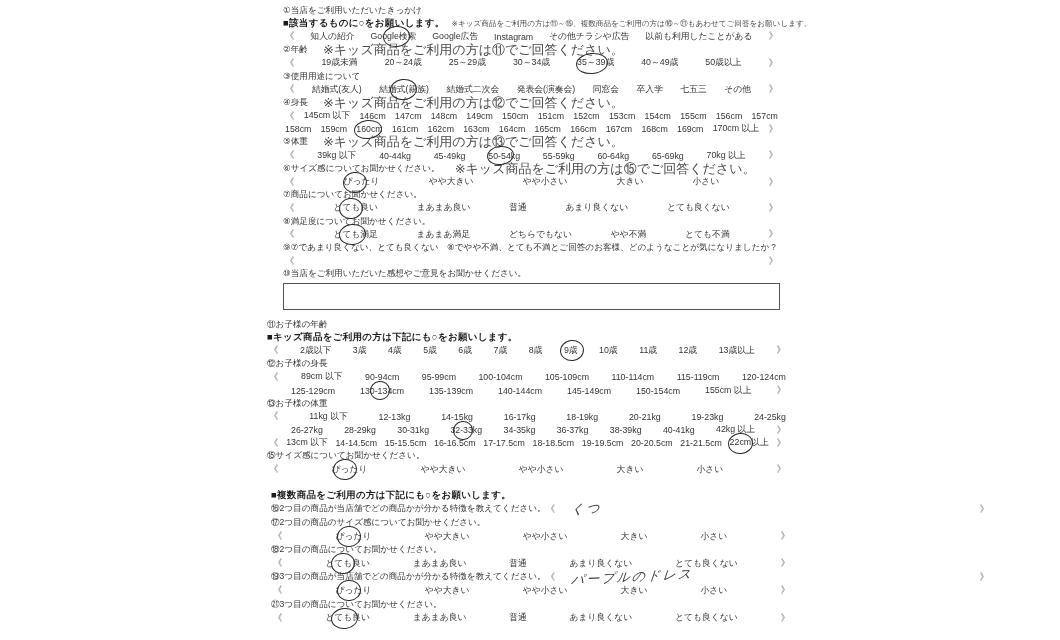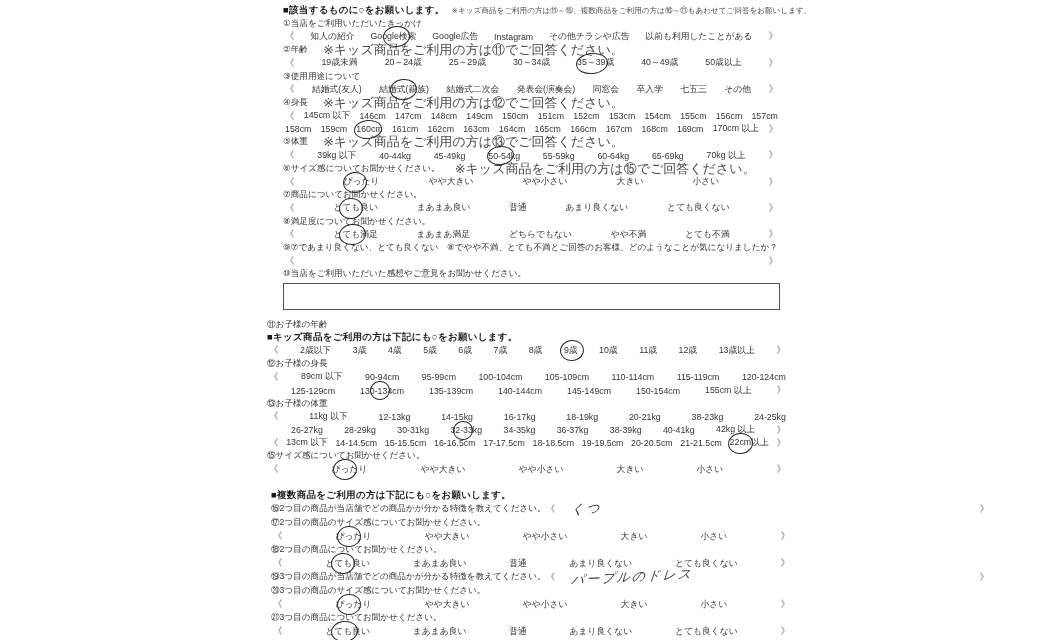--- a/index.html
+++ b/index.html
@@ -26,25 +26,25 @@
   .answer-hw{display:inline-block;font-size:13px;color:#3d3d3d;font-style:italic;
              transform:rotate(-3deg) skewX(-8deg);letter-spacing:2px;margin-left:16px;}
   .close-far{margin-left:auto;}
 </style>
 </head>
 <body>
 
 <div class="page">
   <div class="section" id="sec1">
       <div class="row">
+        <span class="qlabel">①当店をご利用いただいたきっかけ</span>
+      </div>
+      <div class="row">
         <span class="htitle">■該当するものに○をお願いします。</span>
         <span class="hnote">※キッズ商品をご利用の方は⑪～⑮、複数商品をご利用の方は⑯～㉑もあわせてご回答をお願いします。</span>
-      </div>
-      <div class="row">
-        <span class="qlabel">①当店をご利用いただいたきっかけ</span>
       </div>
       <div class="row opts">
         <span class="bracket">《</span>
         <span class="opt">知人の紹介</span>
         <span class="opt">Google検索<span class="circ" style="left: 28%; width: 55%;"></span></span>
         <span class="opt">Google広告</span>
         <span class="opt">Instagram</span>
         <span class="opt">その他チラシや広告</span>
         <span class="opt">以前も利用したことがある</span>
         <span class="bracket">》</span>
@@ -231,21 +231,21 @@
         <span class="qlabel">⑬お子様の体重</span>
       </div>
       <div class="row opts">
         <span class="bracket">《</span>
         <span class="opt">11kg 以下</span>
         <span class="opt">12-13kg</span>
         <span class="opt">14-15kg</span>
         <span class="opt">16-17kg</span>
         <span class="opt">18-19kg</span>
         <span class="opt">20-21kg</span>
-        <span class="opt">38-23kg</span>
+        <span class="opt">19-23kg</span>
         <span class="opt">24-25kg</span>
       </div>
       <div class="row opts indent">
         <span class="opt">26-27kg</span>
         <span class="opt">28-29kg</span>
         <span class="opt">30-31kg</span>
         <span class="opt">32-33kg<span class="circ" style="left: 8%; width: 58%;"></span></span>
         <span class="opt">34-35kg</span>
         <span class="opt">36-37kg</span>
         <span class="opt">38-39kg</span>
@@ -313,23 +313,20 @@
         <span class="opt">あまり良くない</span>
         <span class="opt">とても良くない</span>
         <span class="bracket">》</span>
       </div>
       <div class="row wide">
         <span class="qlabel">⑲3つ目の商品が当店舗でどの商品かが分かる特徴を教えてください。</span>
         <span class="bracket">《</span>
         <span class="answer-hw">パープルのドレス</span>
         <span class="bracket close-far">》</span>
       </div>
-      <div class="row">
-        <span class="qlabel">⑳3つ目の商品のサイズ感についてお聞かせください。</span>
-      </div>
       <div class="row opts">
         <span class="bracket">《</span>
         <span class="opt">ぴったり<span class="circ" style="left: 5%; width: 62%;"></span></span>
         <span class="opt">やや大きい</span>
         <span class="opt">やや小さい</span>
         <span class="opt">大きい</span>
         <span class="opt">小さい</span>
         <span class="bracket">》</span>
       </div>
       <div class="row">

